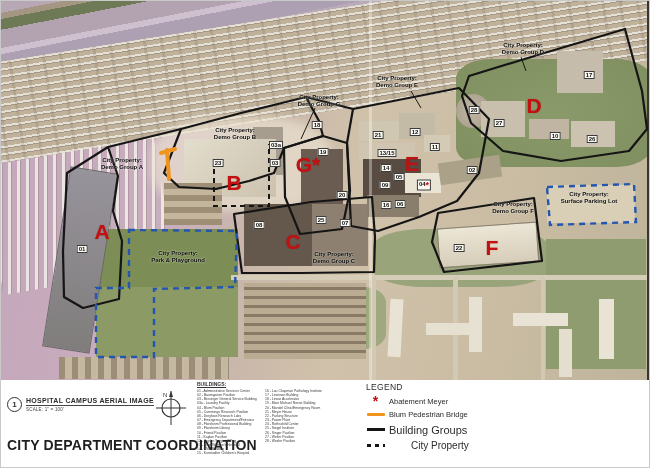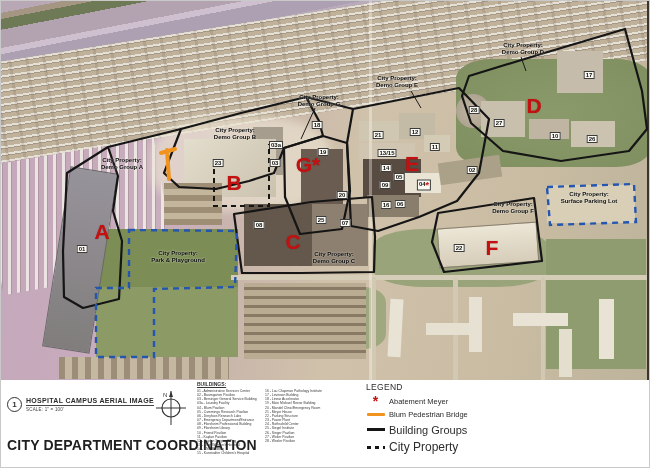--- a/index.html
+++ b/index.html
@@ -301,19 +301,19 @@
           <div class="legend-item">
             <span class="legend-icon">
               <span class="li-solid"></span>
             </span>
             <span class="row" style="font-size: 11px;">Building Groups</span>
           </div>
           <div class="legend-item">
             <span class="legend-icon">
               <span class="li-dashed"></span>
             </span>
-            <span class="row" style="font-size: 12px;">City Property</span>
+            <span class="row" style="font-size: 10px; margin-left: 22px;">City Property</span>
           </div>
         </div>
     </div>
 
   </div>
 </div>
 
 </body></html>

